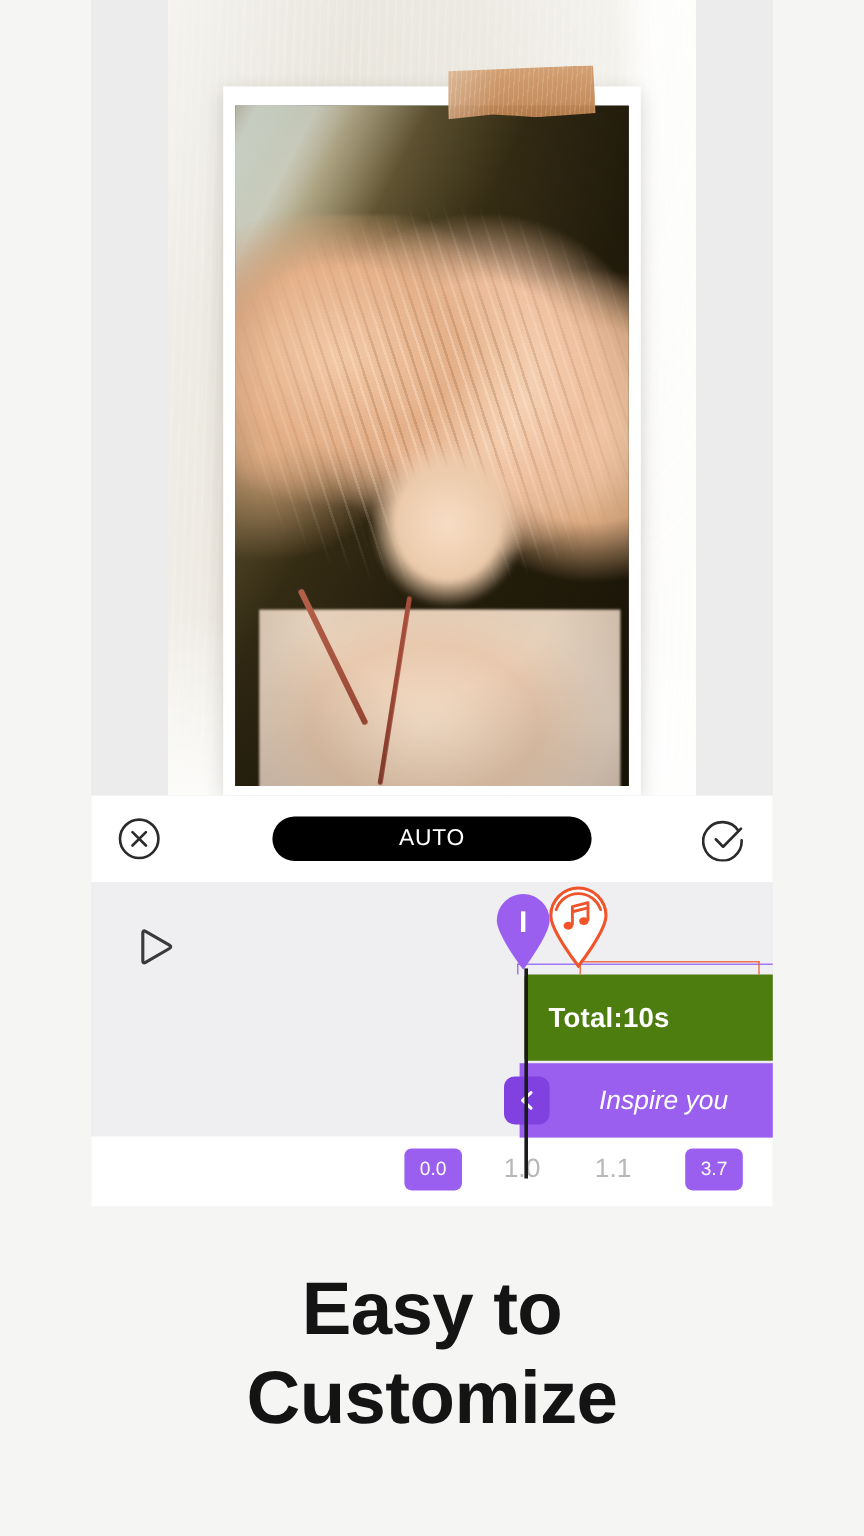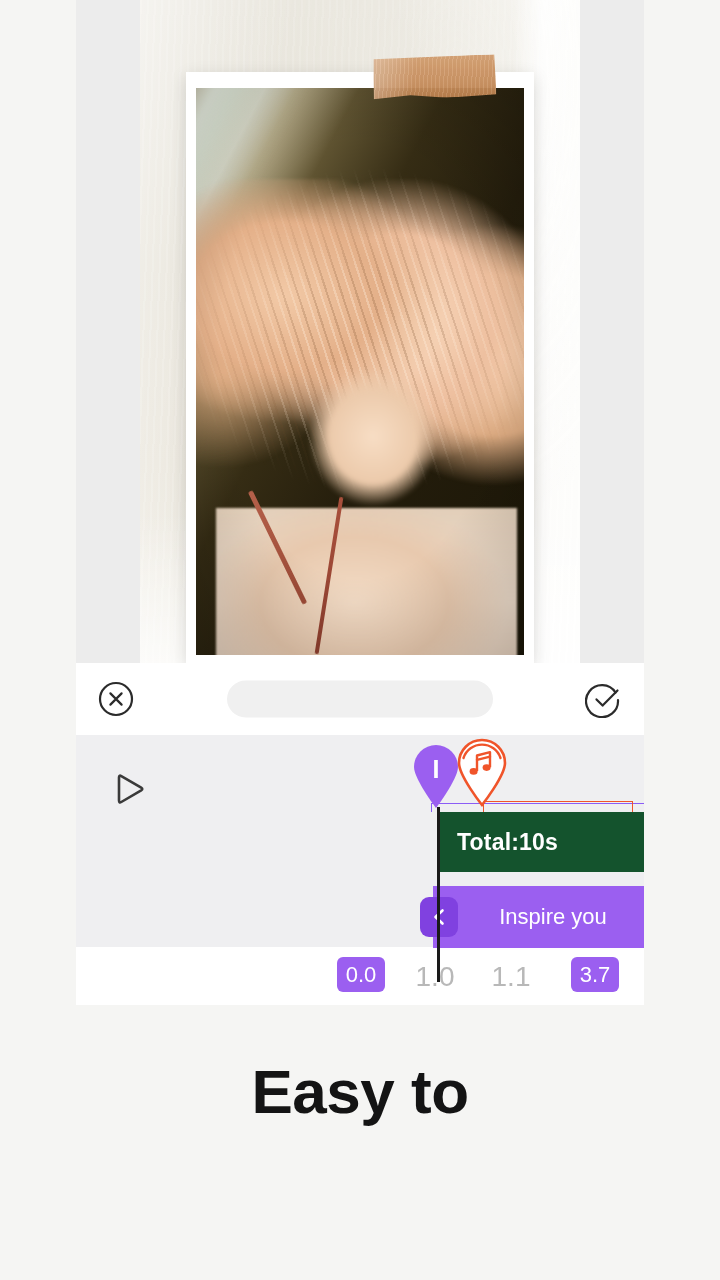--- a/index.html
+++ b/index.html
@@ -206,52 +206,52 @@
     position:absolute; left:361px; top:72px; width:3px; height:175px;
     background:#1a1a1a; z-index:9;
   }
   #playhead-tail{
     position:absolute; left:362px; top:215px; width:2px; height:32px;
     background:#a070e8; z-index:3;
   }
 
   
   #total-bar{
-    position:absolute; left:361px; top:77px; width:254px; height:60px;
-    background:#14532d; border-radius:3px; z-index:6;
+    position:absolute; left:361px; top:77px; width:254px; height:72px;
+    background:#4d7c0f; border-radius:3px; z-index:6;
     display:flex; align-items:center;
   }
   #total-label{
     color:#ffffff; font-size:23px; font-weight:700; margin-left:20px; letter-spacing:.2px;
   }
   #clip-track{
     position:absolute; left:357px; top:151px; width:240px; height:62px;
     background:#9b5ff0; z-index:4;
-    display:flex; align-items:center; justify-content:center;
+    display:flex; align-items:center; justify-content:center;font-style:italic;
   }
   #clip-label{ color:#ffffff; font-size:22px; }
   #clip-handle-left{
     position:absolute; left:344px; top:162px; width:38px; height:40px;
     background:#8041e0; border-radius:9px; z-index:7;
     display:flex; align-items:center; justify-content:center; cursor:pointer;
   }
 
   
   #ruler{
     position:absolute; left:0; bottom:0; width:568px; height:58px;
     background:#ffffff;
   }
   .tick{
     position:absolute; top:14px;
-    font-size:28px; color:#b8b8b8; text-align:center; width:60px; margin-left:-30px;
+    font-size:22px; color:#b8b8b8; text-align:center; width:60px; margin-left:-30px;
   }
   .tick-badge{
     position:absolute; top:10px;
     width:48px; margin-left:-24px; height:35px; line-height:35px;
-    background:#9b5ff0; color:#ffffff; font-size:22px; text-align:center;
+    background:#9b5ff0; color:#ffffff; font-size:16px; text-align:center;
     border-radius:6px; z-index:5;
   }
 
   
   #caption{
     position:absolute; left:0; top:1055px; width:720px;
     text-align:center; color:#141414;
     font-weight:700; font-size:62px; line-height:74px; letter-spacing:-.5px;
   }
   .cap-line{ display:block; }
@@ -287,20 +287,21 @@
   <div id="toolbar">
 
     <div id="close-btn">
       <svg width="38" height="38" viewBox="0 0 38 38">
         <circle cx="19" cy="19" r="16" fill="none" stroke="#2b2b2b" stroke-width="2.2"></circle>
         <path d="M13.4 13.4 L24.6 24.6 M24.6 13.4 L13.4 24.6" stroke="#2b2b2b" stroke-width="2.2" stroke-linecap="round"></path>
       </svg>
     </div>
 
     <div id="mode-toggle">
+      <div class="seg active">AUTO</div>
     </div>
 
     <div id="confirm-btn">
       <svg width="38" height="38" viewBox="0 0 38 38">
         <path d="M30.5 12.5 A16 16 0 1 0 33 20.2" fill="none" stroke="#2b2b2b" stroke-width="2.2" stroke-linecap="round"></path>
         <path d="M11.5 19.4 L17.6 25.6 L32.5 10.5" fill="none" stroke="#2b2b2b" stroke-width="2.2" stroke-linecap="round" stroke-linejoin="round"></path>
       </svg>
     </div>
   </div>
 
@@ -356,13 +357,14 @@
       <span class="tick" style="left:505px">3</span>
       <span class="tick-badge" style="left:285px">0.0</span>
       <span class="tick-badge" style="left:519px">3.7</span>
     </div>
 
   </div>
 </div>
 
 <div id="caption">
   <span class="cap-line">Easy to</span>
+  <span class="cap-line">Customize</span>
 </div>
 
 </body></html>

